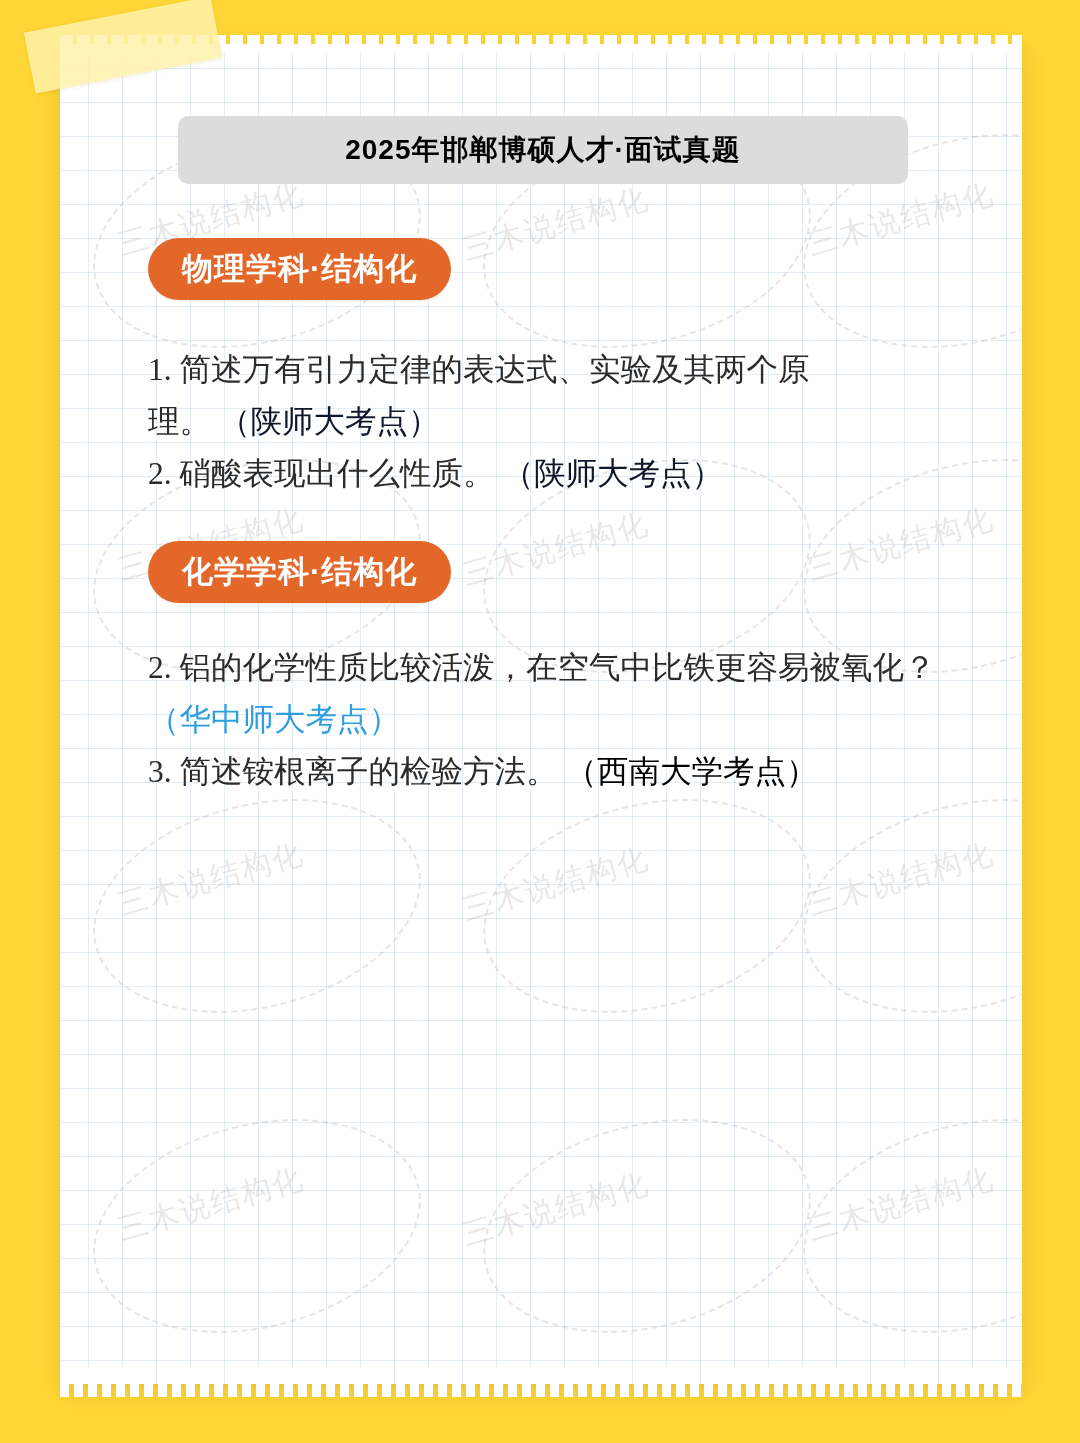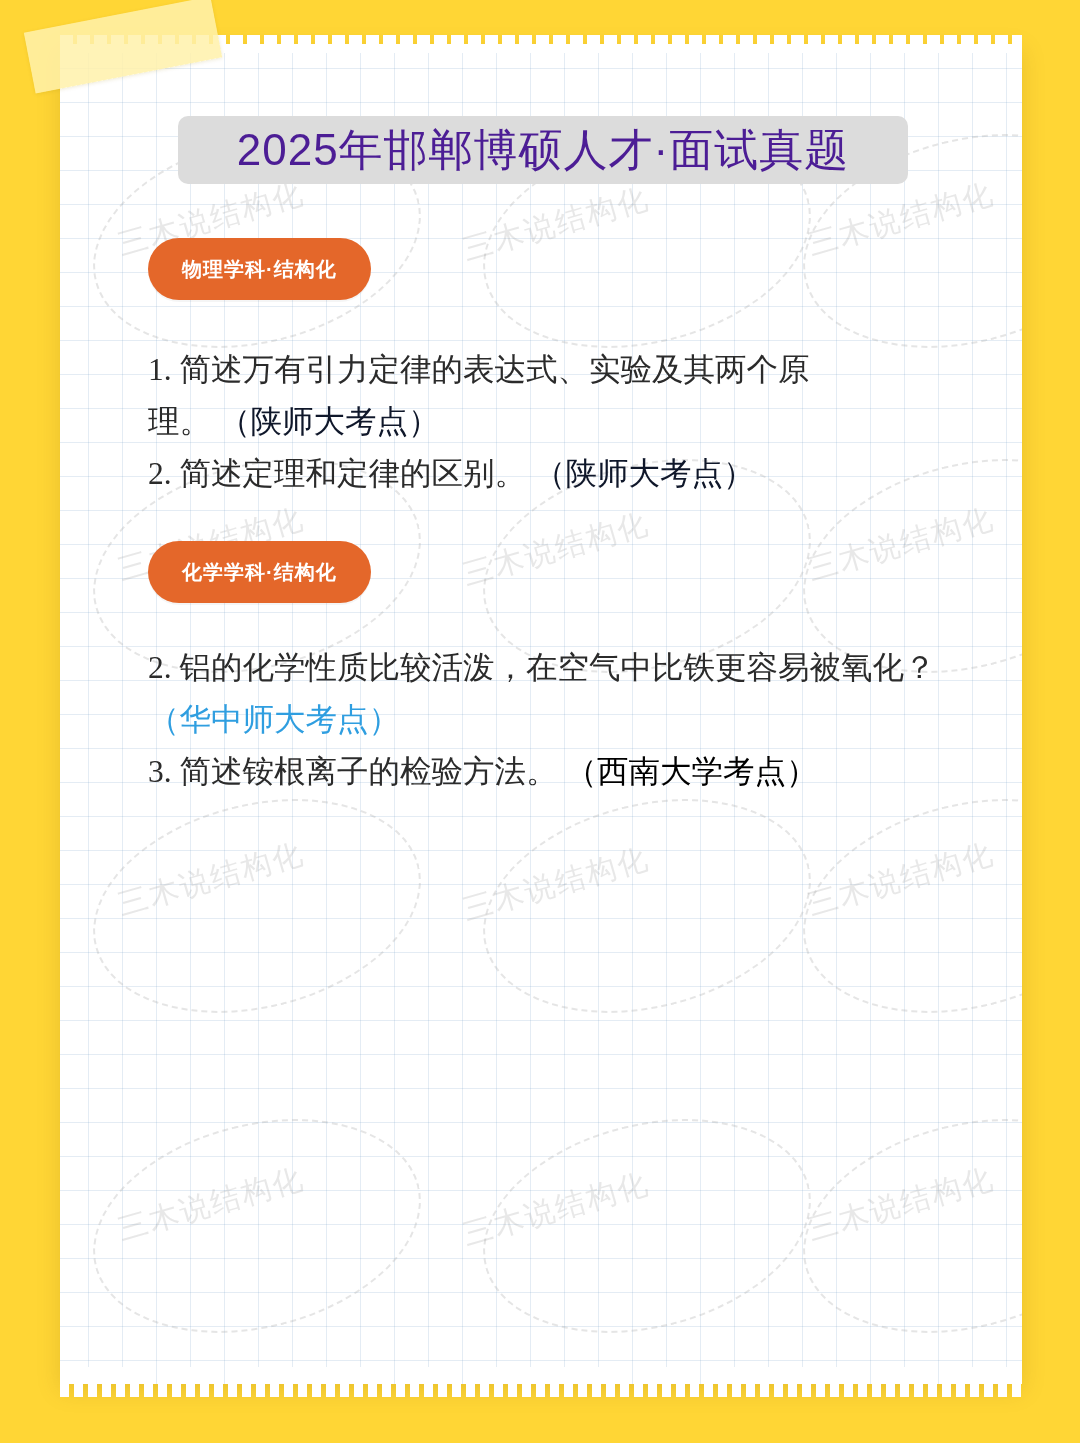--- a/index.html
+++ b/index.html
@@ -101,41 +101,41 @@
     top: 72px;
     width: 730px;
     height: 68px;
     background: #dcdcdc;
     border-radius: 10px;
     display: flex;
     align-items: center;
     justify-content: center;
   }
   .title-text {
-    font-size: 44px;
-    font-weight: normal;
-    color: #4c1d95;
+    font-size: 28px;
+    font-weight: bold;
+    color: #000000;
     letter-spacing: 1px;
     white-space: nowrap;
   }
 
   
   .pill {
     position: absolute;
     background: #e4672a;
     border-radius: 34px;
     height: 62px;
     display: flex;
     align-items: center;
     padding: 0 34px;
     box-shadow: 0 2px 0 rgba(0,0,0,0.04);
   }
   .pill span {
     color: #ffffff;
-    font-size: 20px;
+    font-size: 31px;
     font-weight: bold;
     letter-spacing: 1px;
     white-space: nowrap;
   }
 
   
   .block {
     position: absolute;
     width: 808px;
     left: 88px;
@@ -199,21 +199,21 @@
     <p>
       <span>1.</span>
       <span>简述万有引力定律的表达式、实验及其两个原</span>
     </p>
     <p>
       <span>理。</span>
       <span class="hl-blue">（陕师大考点）</span>
     </p>
     <p>
       <span>2.</span>
-      <span>简述定理和定律的区别。</span>
+      <span>硝酸表现出什么性质。</span>
       <span class="hl-blue">（陕师大考点）</span>
     </p>
   </div>
 
   <div class="pill" style="left:88px; top:497px;">
     <span>化学学科·结构化</span>
   </div>
 
   <div class="block" style="top:598px;">
     <p>

